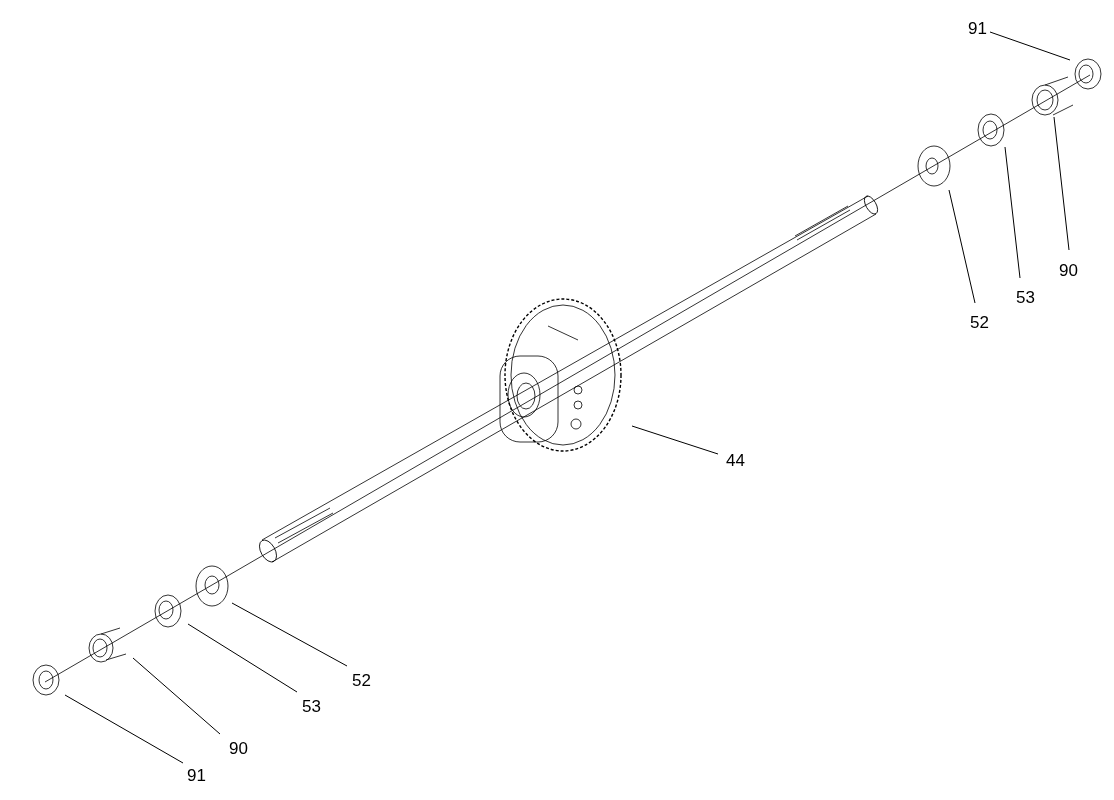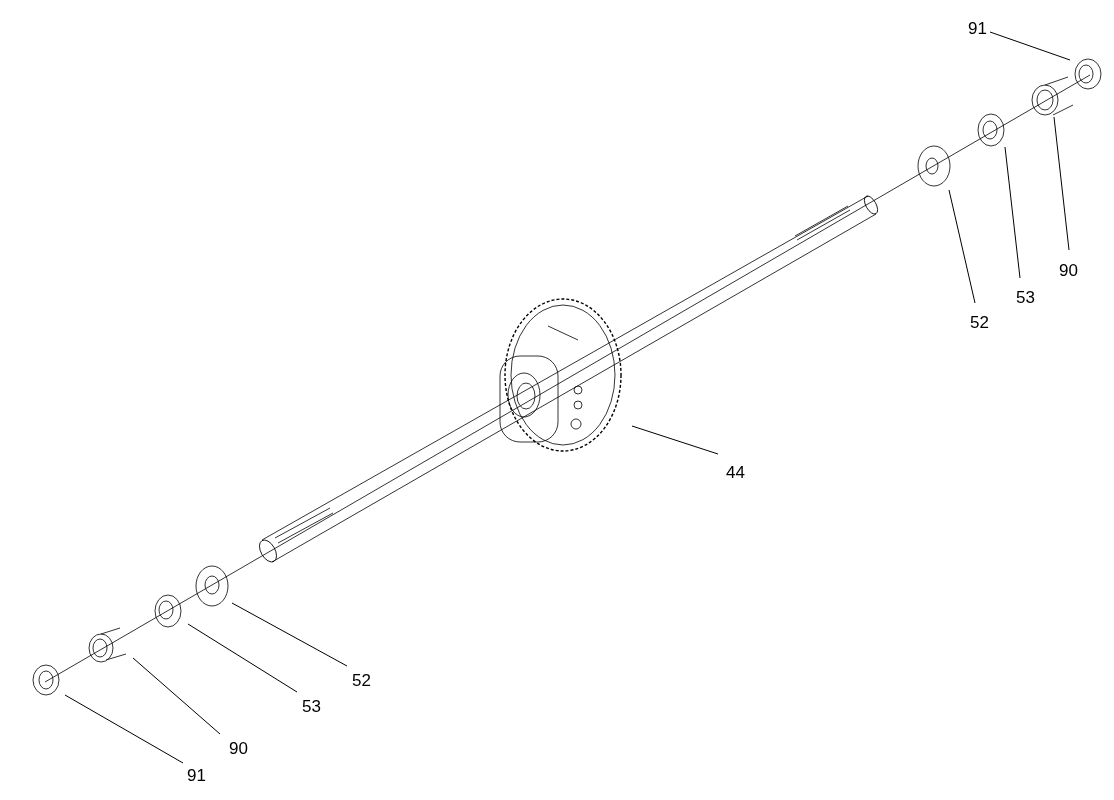--- a/index.html
+++ b/index.html
@@ -85,17 +85,17 @@
     <line x1="188" y1="624" x2="297" y2="692"></line>
     <line x1="133" y1="658" x2="220" y2="734"></line>
     <line x1="65" y1="695" x2="183" y2="763"></line>
   </g>
 </svg>
 
 <div class="callout" style="left:968px;top:20px;">91</div>
 <div class="callout" style="left:1059px;top:262px;">90</div>
 <div class="callout" style="left:1016px;top:289px;">53</div>
 <div class="callout" style="left:970px;top:314px;">52</div>
-<div class="callout" style="left:726px;top:464px;">44</div>
+<div class="callout" style="left:726px;top:452px;">44</div>
 <div class="callout" style="left:352px;top:672px;">52</div>
 <div class="callout" style="left:302px;top:698px;">53</div>
 <div class="callout" style="left:229px;top:740px;">90</div>
 <div class="callout" style="left:187px;top:767px;">91</div>
 
 </body></html>

